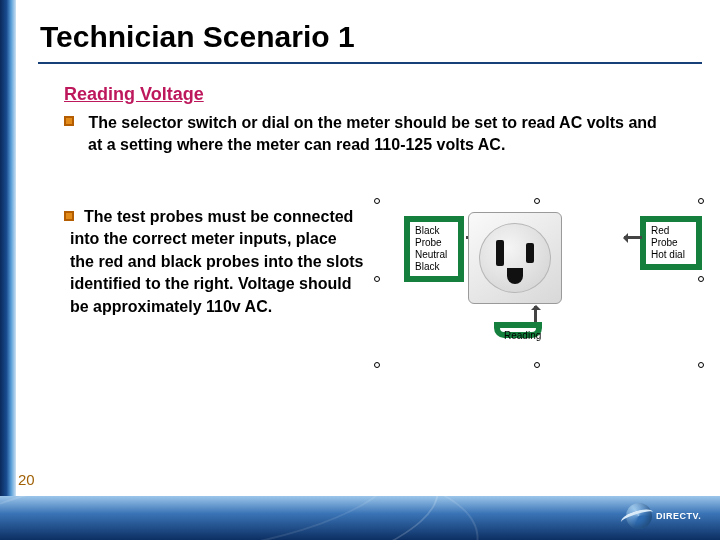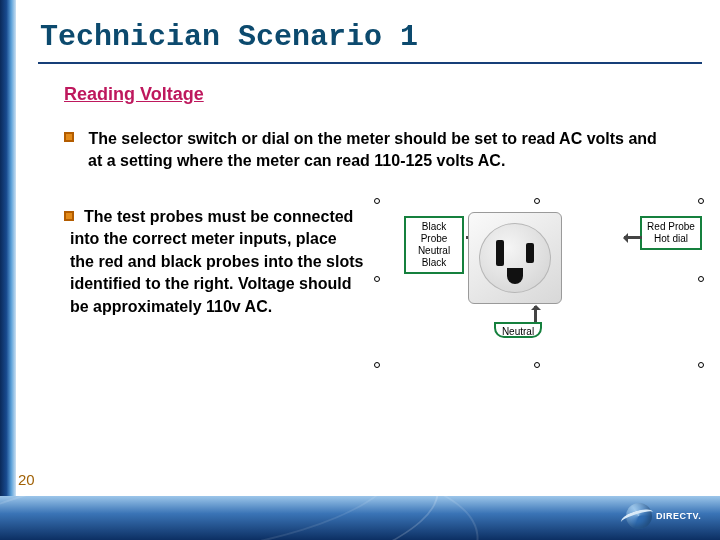--- a/index.html
+++ b/index.html
@@ -28,28 +28,28 @@
   }
   .bottom-curve.c2 { left: -120px; top: -30px; width: 600px; height: 200px; border-color: rgba(255,255,255,0.12);}
   .bottom-curve.c3 { left: -60px; top: -80px; width: 460px; height: 140px; border-color: rgba(255,255,255,0.10);}
   
   .title-rule {
     position: absolute; left: 38px; top: 62px; width: 664px; height: 0;
     border-top: 2px solid #173f78;
   }
   .title {
     position: absolute; left: 40px; top: 20px;
-    font-size: 30px; font-weight: bold; color: #0c4a6e; font-family: Liberation Mono, monospace;
+    font-size: 30px; font-weight: bold; color: #000000;
   }
   .subtitle {
     position: absolute; left: 64px; top: 84px;
     font-size: 18px; font-weight: bold; text-decoration: underline; color: #be185d;
   }
   .bullet1-wrap {
-    position: absolute; left: 64px; top: 112px; width: 602px; margin-top: 16px;
+    position: absolute; left: 64px; top: 112px; width: 602px;
   }
   .bullet-ico {
     display: inline-block; width: 10px; height: 10px; background: #e38b1a;
     box-shadow: inset 0 0 0 2px #b35c00;
     margin-right: 10px; vertical-align: 2px;
   }
   .bullet-text {
     display: inline; font-size: 16px; font-weight: bold; color: #000; line-height: 1.35;
   }
   .bullet1-wrap .line1 { display: block; text-indent: -24px; margin-left: 24px; }
@@ -82,21 +82,21 @@
   .slot {
     position: absolute; width: 8px; height: 24px; background: #111; border-radius: 2px; top: 16px;
   }
   .slot.left { left: 16px; height: 26px; }
   .slot.right { right: 16px; height: 20px; top: 19px; }
   .ground {
     position: absolute; bottom: 8px; left: 50%; transform: translateX(-50%);
     width: 16px; height: 16px; background: #111; border-radius: 0 0 10px 10px;
   }
   .lbl {
-    position: absolute; background: #fff; border: 2px solid #15803d; font-size: 10px; text-align: center; padding: 3px 5px; line-height: 1.2;
+    position: absolute; background: #fff; border: 6px solid #15803d; font-size: 10px; text-align: left; padding: 3px 5px; line-height: 1.2;
   }
   .lbl.black { left: 30px; top: 18px; width: 60px; }
   .lbl.red { right: 2px; top: 18px; width: 62px; }
   .lbl.ground { left: 144px; top: 124px; width: 48px; padding: 2px 4px; }
   .arrow {
     position: absolute; background: #444;
   }
   .arrow.bl { left: 92px; top: 38px; width: 18px; height: 3px; }
   .arrow.bl::after { content: ""; position: absolute; right: -6px; top: -3px; border: 5px solid transparent; border-left-color: #444; }
   .arrow.rd { right: 62px; top: 38px; width: 18px; height: 3px; }
@@ -169,21 +169,21 @@
       </div>
     </div>
 
     <div class="lbl red">
       <div>Red Probe</div>
       <div>Hot dial</div>
     </div>
     <div class="arrow rd"></div>
 
     <div class="arrow gd"></div>
-    <div class="lbl ground">Neutral</div>
+    <div class="lbl ground">Reading</div>
   </div>
 
   <div class="slide-num">20</div>
 
   <div class="bottom-band">
     <div class="bottom-curve"></div>
     <div class="bottom-curve c2"></div>
     <div class="bottom-curve c3"></div>
     <div class="logo">
       <div class="logo-swoosh"></div>

